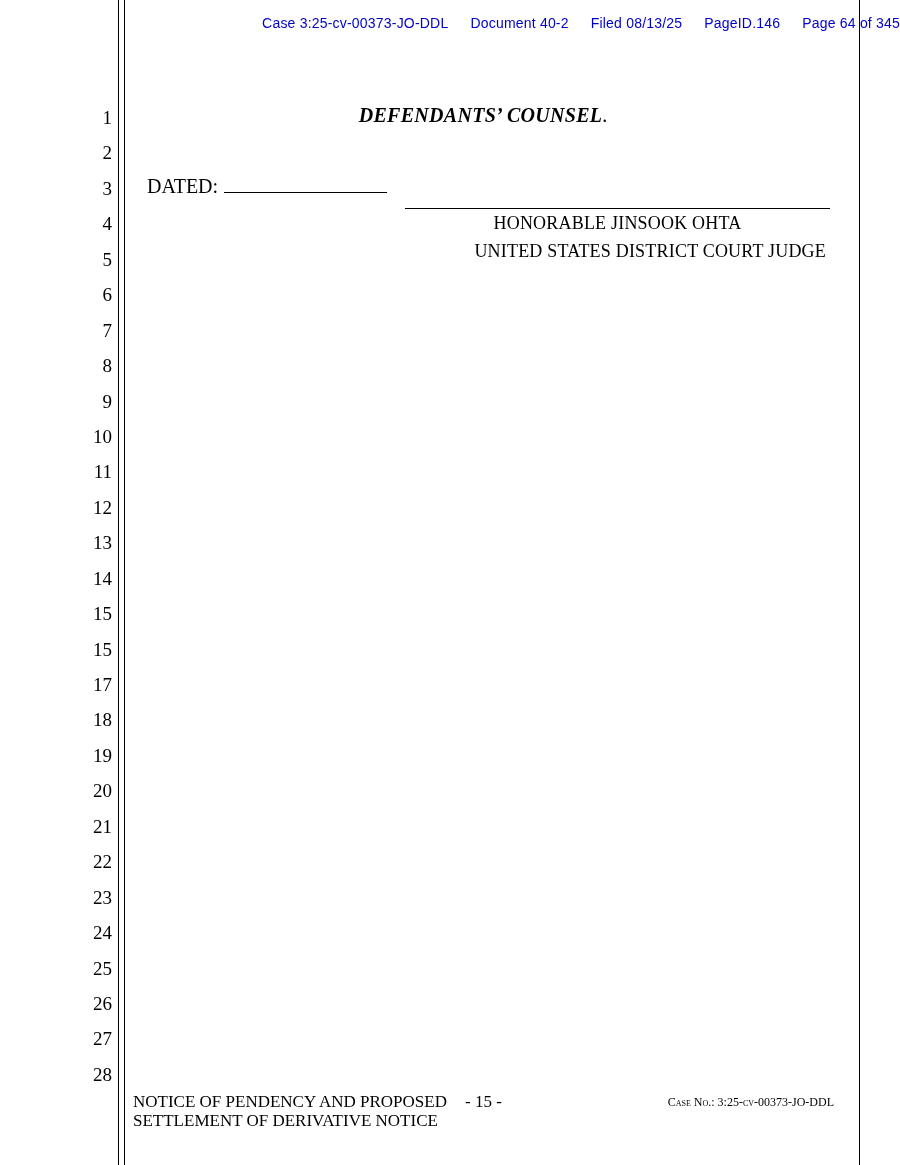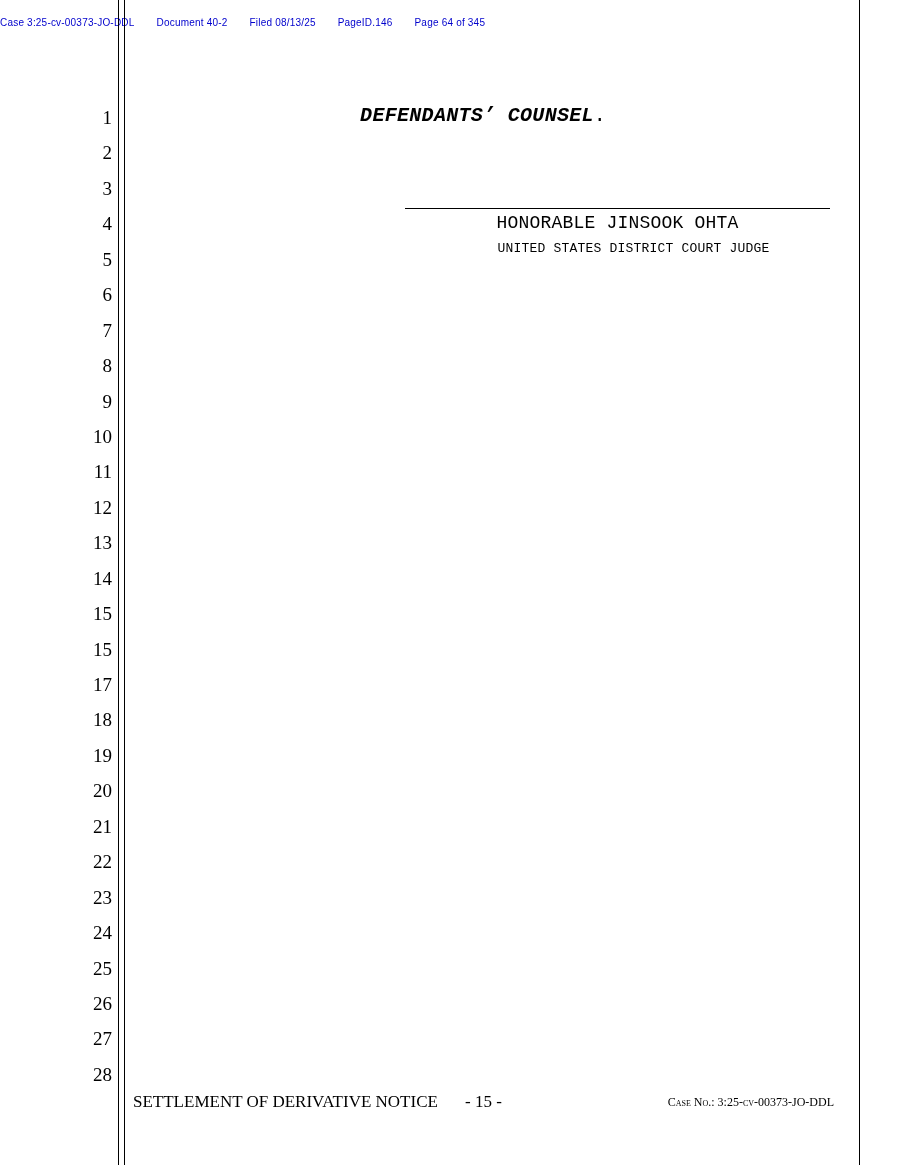--- a/index.html
+++ b/index.html
@@ -15,24 +15,24 @@
     color: #000000;
     overflow: hidden;
   }
 
   
   .ecf-header {
     position: absolute;
     top: 14px;
     left: 0;
     width: 900px;
-    text-align: left;
+    text-align: right;
     color: #0000cc;
     font-family: "Liberation Sans", sans-serif;
-    font-size: 10px;
+    font-size: 14px;
     line-height: 18px;
     letter-spacing: 0.2px;
   }
   .ecf-header .seg {
     display: inline-block;
     white-space: pre;
   }
   .ecf-header .gap { display: inline-block; width: 22px; }
 
   
@@ -82,21 +82,20 @@
   .line-numbers div { height: 35.45px; }
 
   
   .body-area {
     position: absolute;
     left: 133px;
     top: 100px;
     width: 700px;
     height: 1010px;
     font-size: 19px;
-    font-family: Liberation Mono, monospace;
   }
 
   .heading-line {
     position: absolute;
     top: 4px;
     left: 0;
     width: 700px;
     text-align: center;
   }
   .heading-line .hd {
@@ -139,24 +138,24 @@
     left: 272px;
     width: 425px;
     text-align: center;
     font-size: 18px;
     font-variant: small-caps;
     letter-spacing: 0.2px;
   }
   .judge-title {
     position: absolute;
     top: 141px;
-    left: 288px;
+    left: 268px;
     width: 425px;
-    text-align: center;
-    font-size: 13px;
+    text-align: right;
+    font-size: 18px;
     font-variant: small-caps;
     letter-spacing: 0.2px;
   }
 
   
   .footer {
     position: absolute;
     left: 133px;
     top: 1093px;
     width: 700px;
@@ -232,26 +231,30 @@
   <div>27</div>
   <div>28</div>
 </div>
 
 <div class="body-area">
 
   <div class="heading-line">
     <span class="hd">DEFENDANTS’ COUNSEL</span><span class="hd-dot">.</span>
   </div>
 
+  <div class="dated-row">
+    <span>DATED:</span><span class="blank"></span>
+  </div>
 
   <div class="sig-line"></div>
   <div class="judge-name">HONORABLE JINSOOK OHTA</div>
   <div class="judge-title">UNITED STATES DISTRICT COURT JUDGE</div>
 
 </div>
 
 <div class="footer">
   <div class="footer-left">
+    <div class="l1">NOTICE OF PENDENCY AND PROPOSED</div>
     <div class="l2">SETTLEMENT OF DERIVATIVE NOTICE</div>
   </div>
   <div class="footer-page">- 15 -</div>
   <div class="footer-right">Case No.: 3:25-cv-00373-JO-DDL</div>
 </div>
 
 </body></html>

